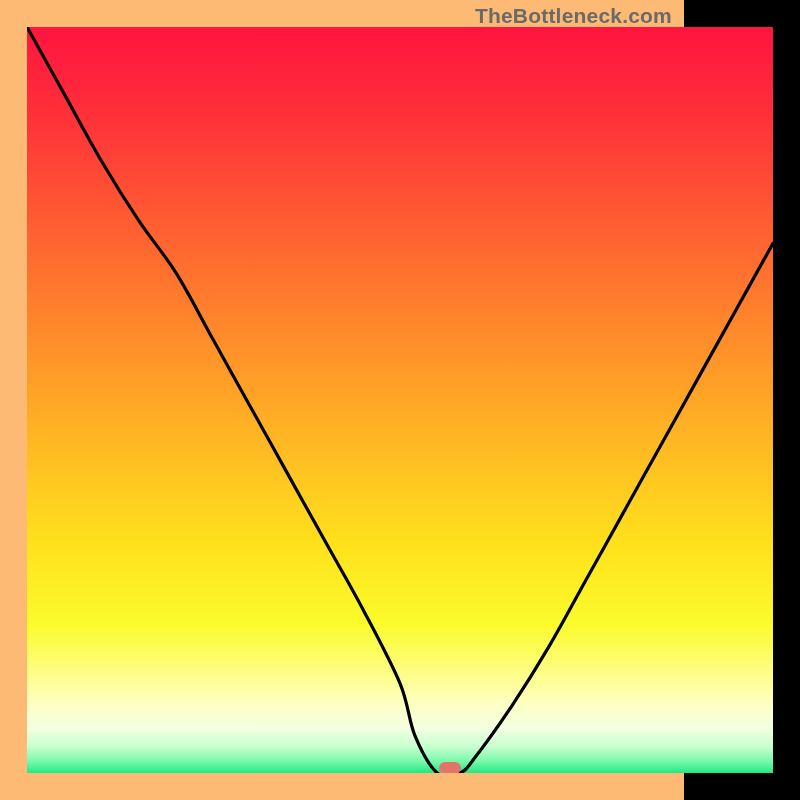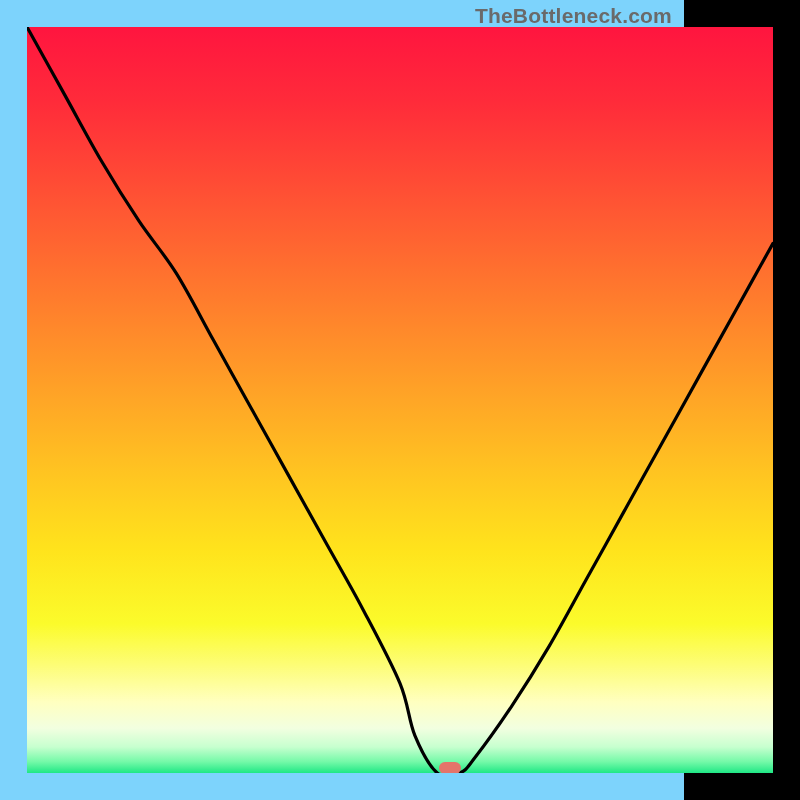--- a/index.html
+++ b/index.html
@@ -8,21 +8,21 @@
     width: 800px;
     height: 800px;
     background: #000;
     overflow: hidden;
     font-family: Arial, Helvetica, sans-serif;
   }
   .frame {
     position: relative;
     width: 684px;
     height: 800px;
-    background: #7dd3fc;
+    background: #fdba74;
   }
   .plot-area {
     position: absolute;
     left: 27px;
     top: 27px;
     width: 746px;
     height: 746px;
     overflow: hidden;
   }
   .gradient-bg {

